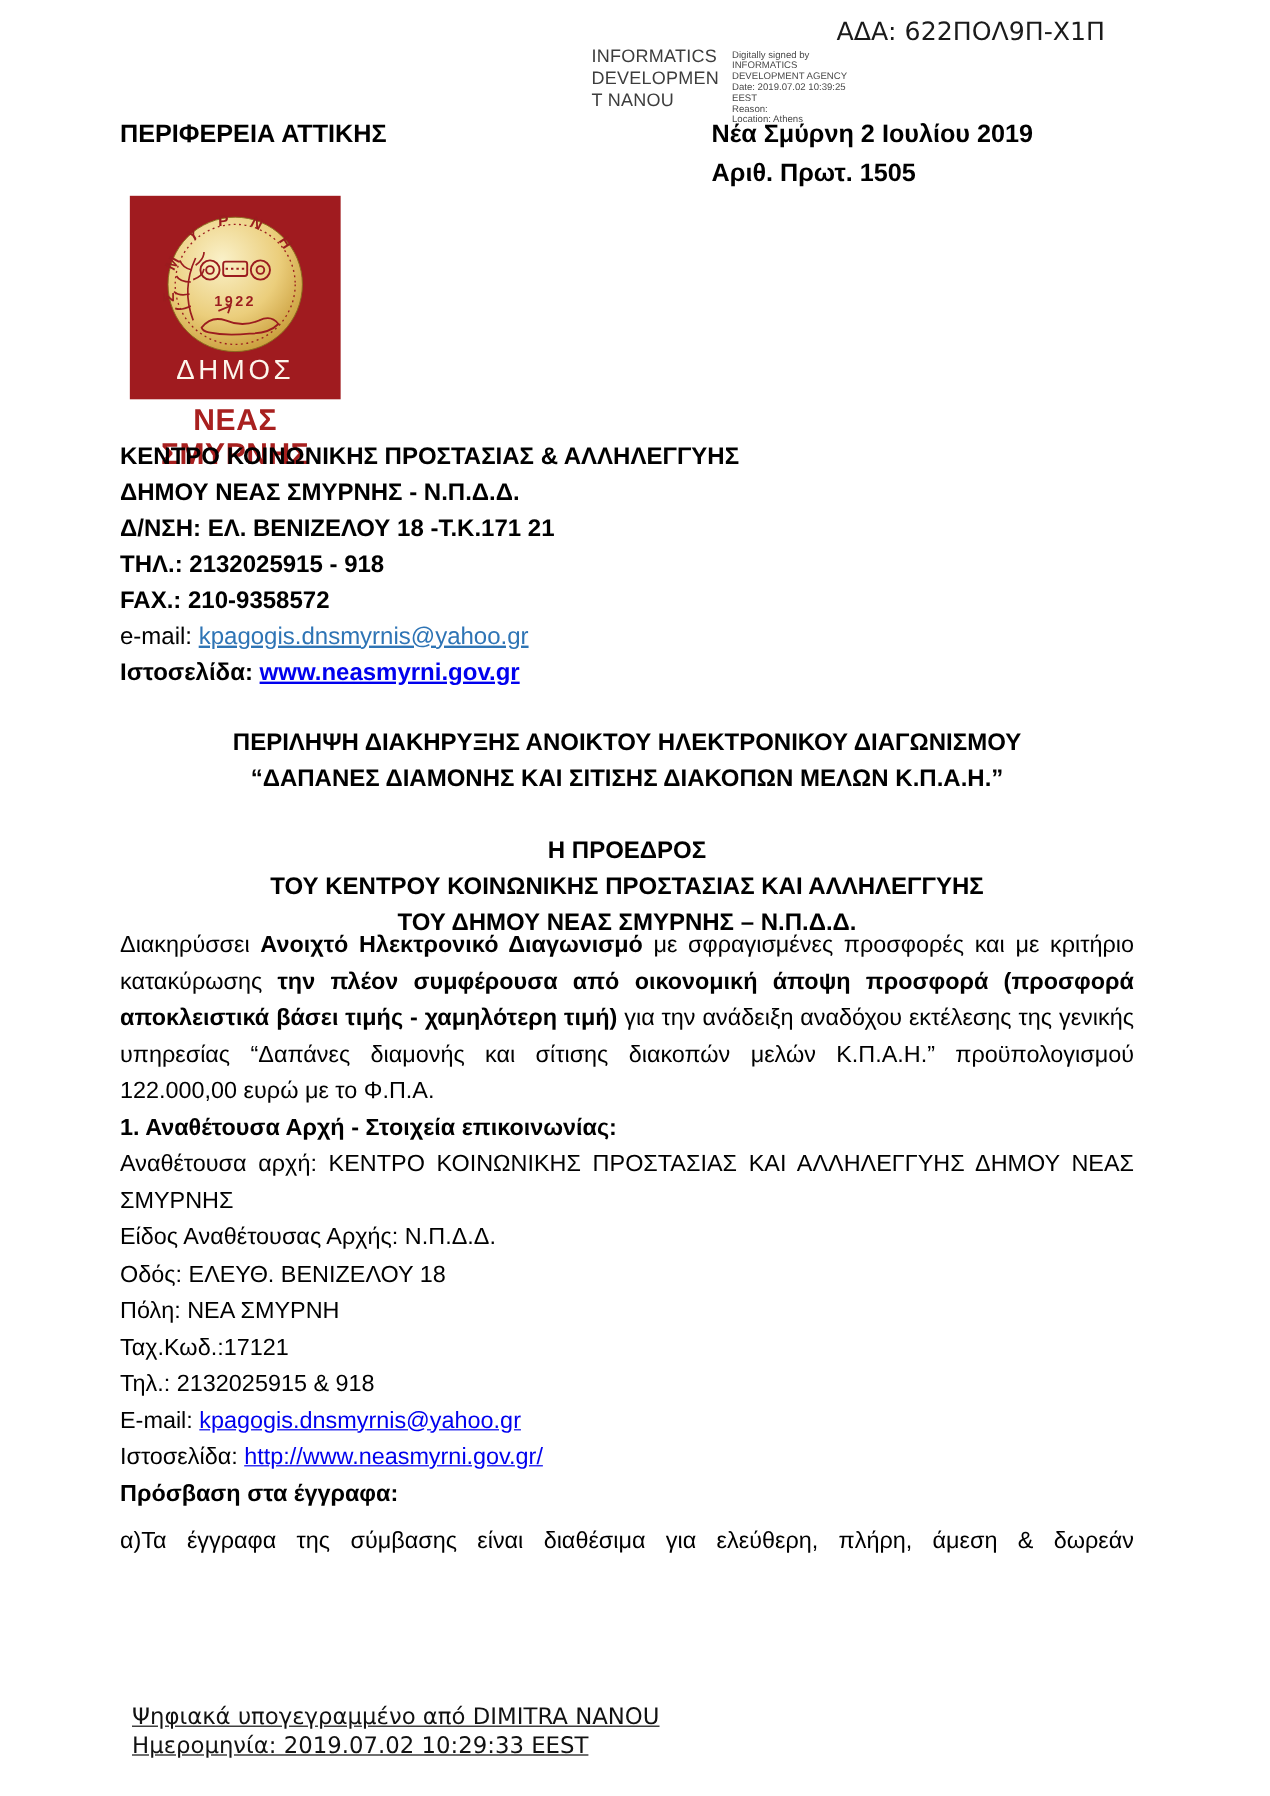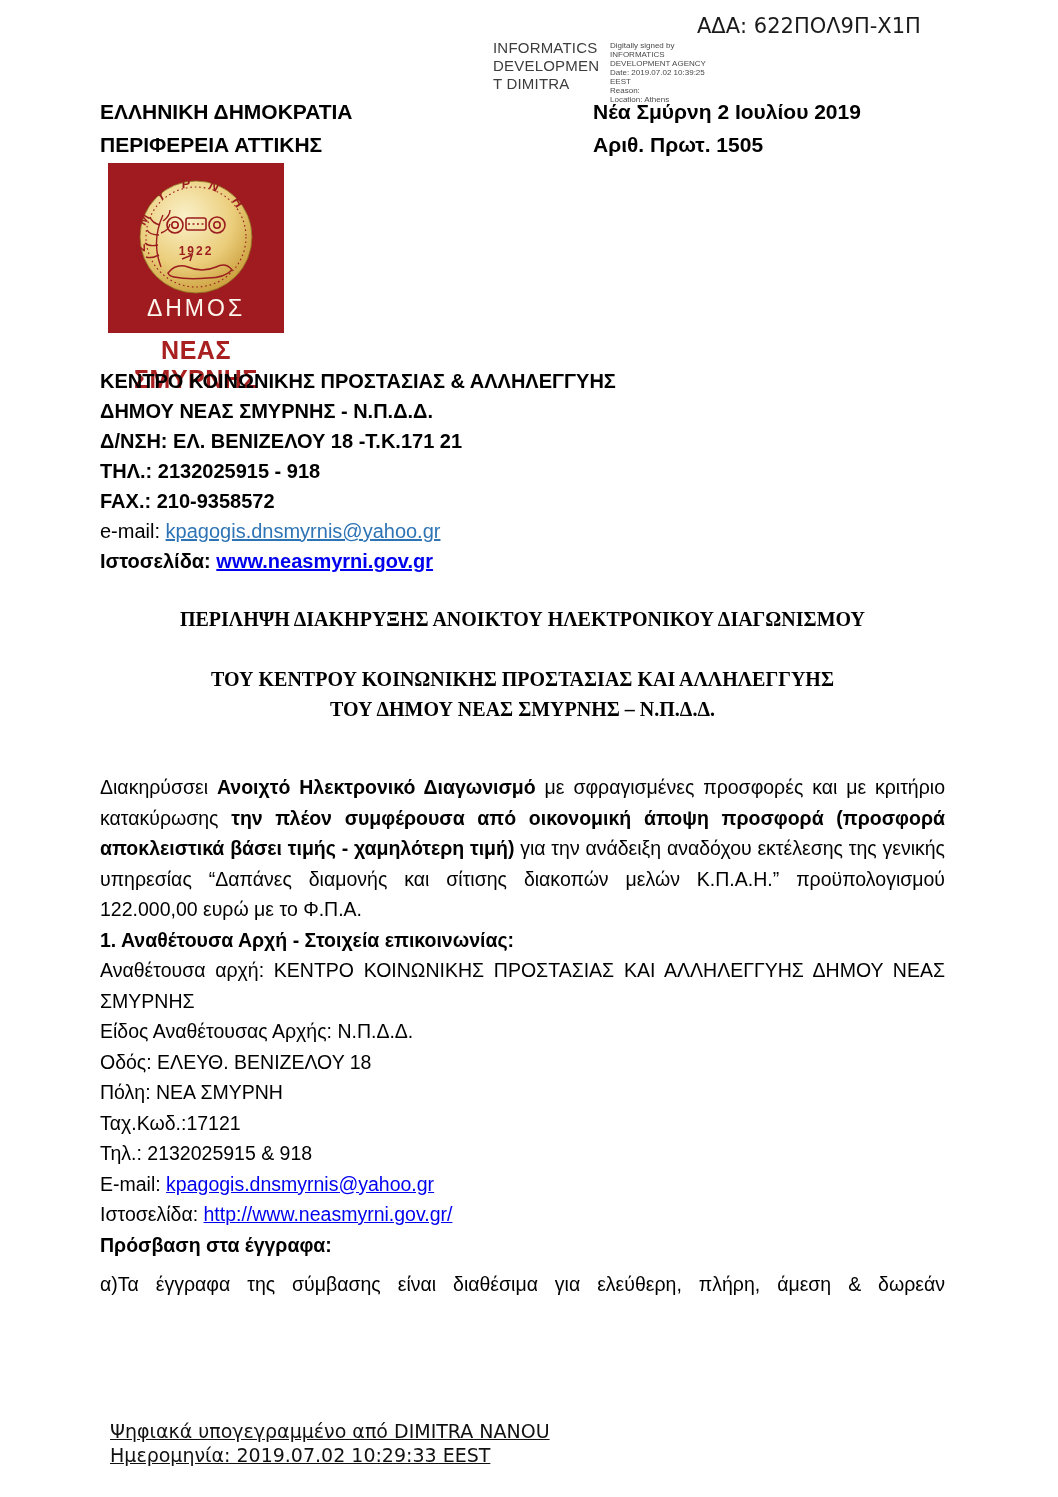--- a/index.html
+++ b/index.html
@@ -31,21 +31,21 @@
 
   
   .org-block { position:absolute; left:100px; top:366px; font-size:20px; line-height:30px; }
   .b { font-weight:bold; }
   a.link-light { color:#2E74B5; text-decoration:underline; cursor:pointer; }
   a.link-bold  { color:#0000EE; text-decoration:underline; font-weight:bold; cursor:pointer; }
   a.link-plain { color:#0000EE; text-decoration:underline; cursor:pointer; }
 
   
   .titles { position:absolute; left:100px; top:604px; width:845px; text-align:center;
-            font-weight:bold; font-size:20px; line-height:30px;font-family:Liberation Serif, serif; }
+            font-weight:bold; font-size:20px; line-height:30px; }
   .titles .gap { height:30px; }
 
   
   .main { position:absolute; left:100px; top:772px; width:845px; font-size:19.5px; line-height:30.5px; }
   .just { text-align:justify; }
   .just-full { text-align:justify; text-align-last:justify; }
   .access-line { margin-top:9px; }
 
   
   .footer { position:absolute; left:110px; top:1419px;
@@ -55,35 +55,34 @@
 <body>
 
 <div class="page">
 
   <div class="ada">ΑΔΑ: 622ΠΟΛ9Π-Χ1Π</div>
 
   <div class="sig-stamp">
     <div class="sig-agency">
       <div>INFORMATICS</div>
       <div>DEVELOPMEN</div>
-      <div>T DIMITRA</div>
+      <div>T NANOU</div>
     </div>
     <div class="sig-details">
       <div>Digitally signed by</div>
       <div>INFORMATICS</div>
       <div>DEVELOPMENT AGENCY</div>
       <div>Date: 2019.07.02 10:39:25</div>
       <div>EEST</div>
       <div>Reason:</div>
       <div>Location: Athens</div>
     </div>
   </div>
 
   <div class="header-left">
-    <div>ΕΛΛΗΝΙΚΗ ΔΗΜΟΚΡΑΤΙΑ</div>
     <div>ΠΕΡΙΦΕΡΕΙΑ ΑΤΤΙΚΗΣ</div>
   </div>
   <div class="header-right">
     <div>Νέα Σμύρνη 2 Ιουλίου 2019</div>
     <div>Αριθ. Πρωτ. 1505</div>
   </div>
 
   <div class="logo">
     <svg width="176" height="170" viewBox="0 0 176 170">
       <defs>
@@ -142,21 +141,23 @@
     <div>
       <span>e-mail: </span><a class="link-light">kpagogis.dnsmyrnis@yahoo.gr</a>
     </div>
     <div>
       <span class="b">Ιστοσελίδα: </span><a class="link-bold">www.neasmyrni.gov.gr</a>
     </div>
   </div>
 
   <div class="titles">
     <div>ΠΕΡΙΛΗΨΗ ΔΙΑΚΗΡΥΞΗΣ ΑΝΟΙΚΤΟΥ ΗΛΕΚΤΡΟΝΙΚΟΥ ΔΙΑΓΩΝΙΣΜΟΥ</div>
+    <div>“ΔΑΠΑΝΕΣ ΔΙΑΜΟΝΗΣ ΚΑΙ ΣΙΤΙΣΗΣ ΔΙΑΚΟΠΩΝ ΜΕΛΩΝ Κ.Π.Α.Η.”</div>
     <div class="gap"></div>
+    <div>Η ΠΡΟΕΔΡΟΣ</div>
     <div>ΤΟΥ ΚΕΝΤΡΟΥ ΚΟΙΝΩΝΙΚΗΣ ΠΡΟΣΤΑΣΙΑΣ ΚΑΙ ΑΛΛΗΛΕΓΓΥΗΣ</div>
     <div>ΤΟΥ ΔΗΜΟΥ ΝΕΑΣ ΣΜΥΡΝΗΣ – Ν.Π.Δ.Δ.</div>
   </div>
 
   <div class="main">
     <div class="just">
       <span>Διακηρύσσει </span><span class="b">Ανοιχτό Ηλεκτρονικό Διαγωνισμό</span><span> με σφραγισμένες προσφορές και με κριτήριο κατακύρωσης </span><span class="b">την πλέον συμφέρουσα από οικονομική άποψη προσφορά (προσφορά αποκλειστικά βάσει τιμής - χαμηλότερη τιμή)</span><span> για την ανάδειξη αναδόχου εκτέλεσης της γενικής υπηρεσίας “Δαπάνες διαμονής και σίτισης  διακοπών μελών Κ.Π.Α.Η.” προϋπολογισμού 122.000,00 ευρώ με το Φ.Π.Α.</span>
     </div>
     <div class="b">1. Αναθέτουσα Αρχή - Στοιχεία επικοινωνίας:</div>
     <div class="just">Αναθέτουσα αρχή: ΚΕΝΤΡΟ ΚΟΙΝΩΝΙΚΗΣ ΠΡΟΣΤΑΣΙΑΣ ΚΑΙ ΑΛΛΗΛΕΓΓΥΗΣ ΔΗΜΟΥ ΝΕΑΣ ΣΜΥΡΝΗΣ</div>

